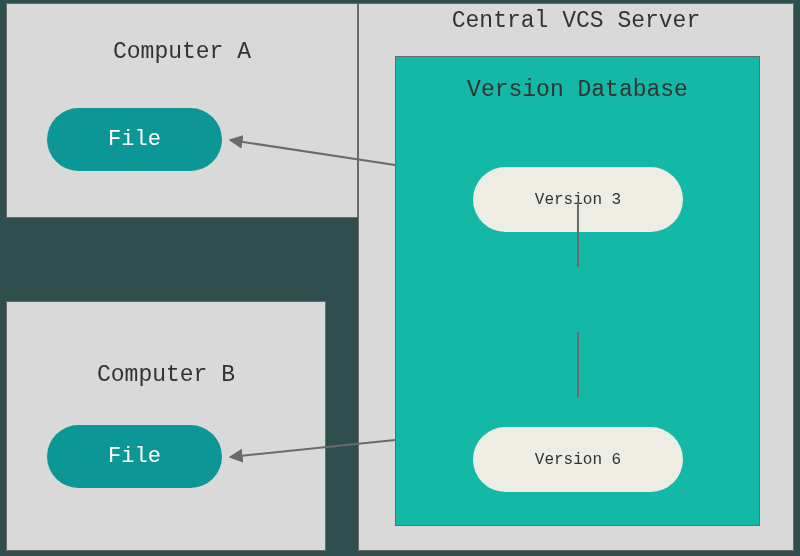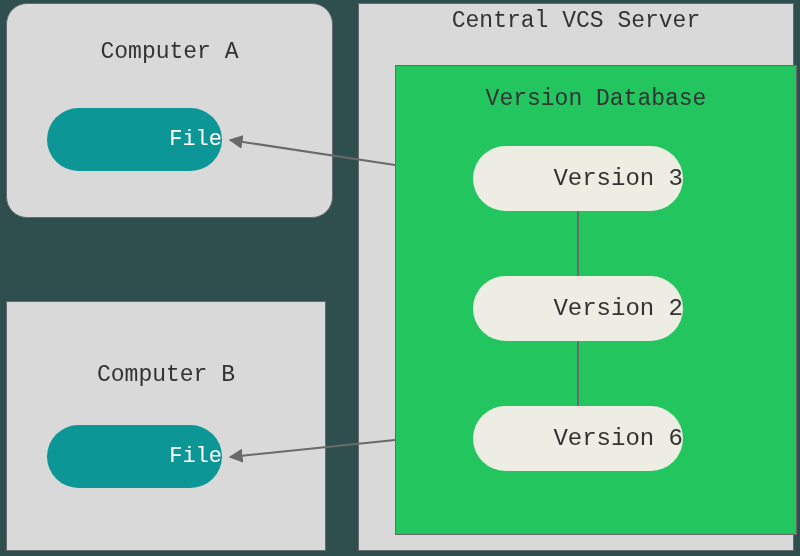--- a/index.html
+++ b/index.html
@@ -23,74 +23,75 @@
     box-sizing: border-box;
   }
   .box-title {
     position: absolute;
     left: 0;
     width: 100%;
     text-align: center;
     font-size: 23px;
     color: #333;
   }
-  #computerA { left: 6px; top: 3px; width: 327px; height: 215px; border-radius: 21px; }
+  #computerA { left: 6px; top: 3px; width: 352px; height: 215px; }
   #computerA .box-title { top: 35px; }
   #computerB { left: 6px; top: 301px; width: 320px; height: 250px; }
   #computerB .box-title { top: 60px; }
   #server    { left: 358px; top: 3px; width: 436px; height: 548px; }
   #server .box-title { top: 4px; }
 
   .pill {
     position: absolute;
     background: #0c9696;
     color: #ffffff;
     font-size: 22px;
     display: flex;
     align-items: center;
-    justify-content: flex-end;
+    justify-content: center;
     border-radius: 999px;
     box-sizing: border-box;
   }
   #fileA { left: 47px; top: 108px; width: 175px; height: 63px; }
   #fileB { left: 47px; top: 425px; width: 175px; height: 63px; }
 
   .db {
     position: absolute;
     left: 395px;
-    top: 65px;
-    width: 402px;
+    top: 56px;
+    width: 365px;
     height: 470px;
-    background: #22c55e;
+    background: #14b8a6;
     border: 1px solid #6a6a6a;
     box-sizing: border-box;
   }
   .db-title {
     position: absolute;
     left: 0;
     top: 20px;
     width: 100%;
     text-align: center;
     font-size: 23px;
     color: #333;
   }
 
   .version {
     position: absolute;
     left: 77px;
     width: 210px;
     height: 65px;
     background: #edede3;
     color: #333;
-    font-size: 24px;
+    font-size: 16px;
     display: flex;
     align-items: center;
-    justify-content: flex-end;
+    justify-content: center;
     border-radius: 999px;
     box-sizing: border-box;
+    margin-top: 30px;
   }
   #v3 { top: 80px; }
   #v2 { top: 210px; }
   #v1 { top: 340px; }
 
   .vline {
     position: absolute;
     left: 181px;
     width: 2px;
     background: #6a6a6a;
@@ -129,23 +130,20 @@
   <div id="server" class="box">
     <div class="box-title">Central VCS Server</div>
   </div>
 
   <div class="db">
     <div class="db-title">Version Database</div>
     <div id="v3" class="version">
       <span>Version 3</span>
     </div>
     <div id="line32" class="vline"></div>
-    <div id="v2" class="version">
-      <span>Version 2</span>
-    </div>
     <div id="line21" class="vline"></div>
     <div id="v1" class="version">
       <span>Version 6</span>
     </div>
   </div>
 
   <svg class="arrows">
     <defs>
       <marker id="arrowhead" viewBox="0 0 10 10" refX="9" refY="5" markerWidth="7" markerHeight="7" orient="auto-start-reverse">
         <path d="M 0 0 L 10 5 L 0 10 z" fill="#6a6a6a"></path>

